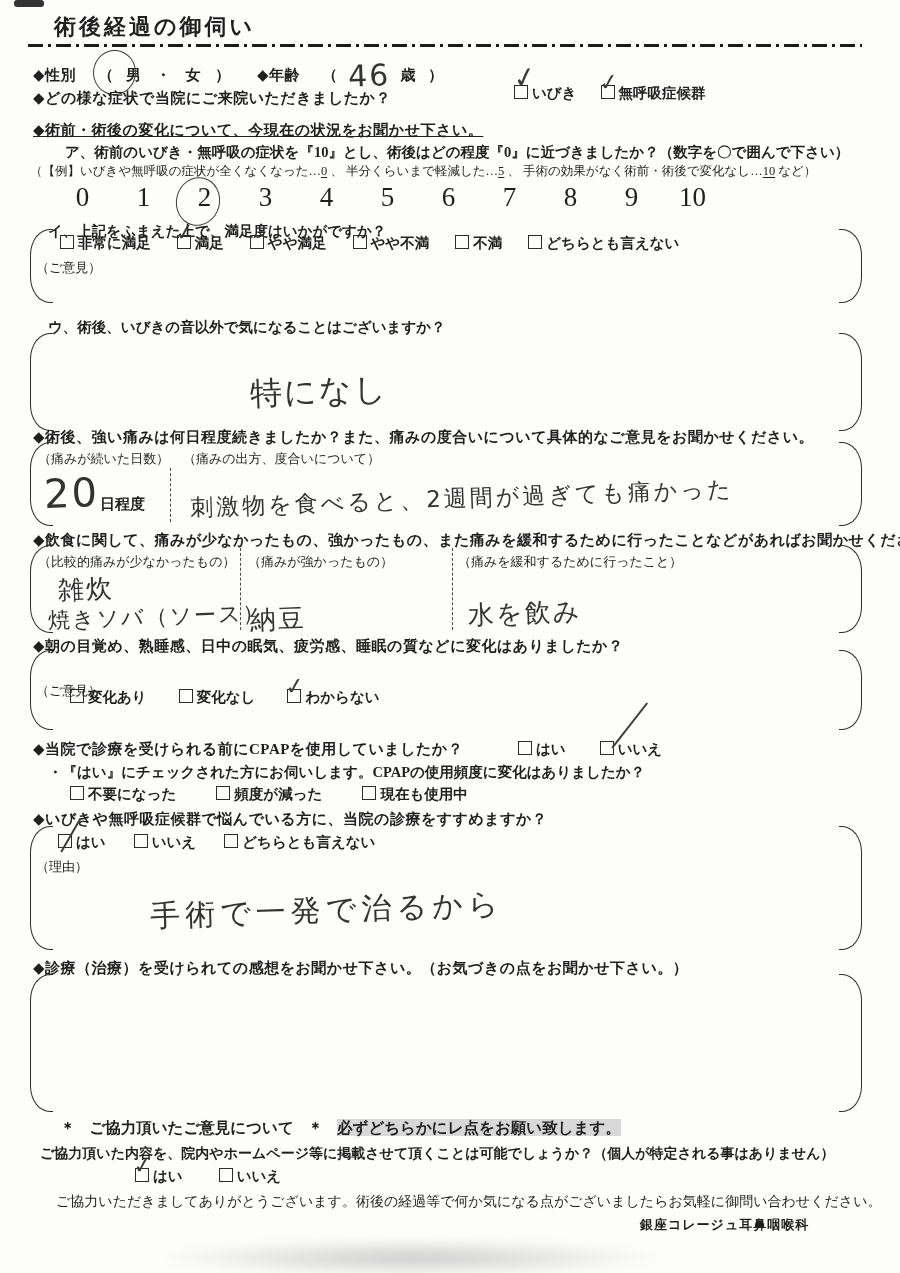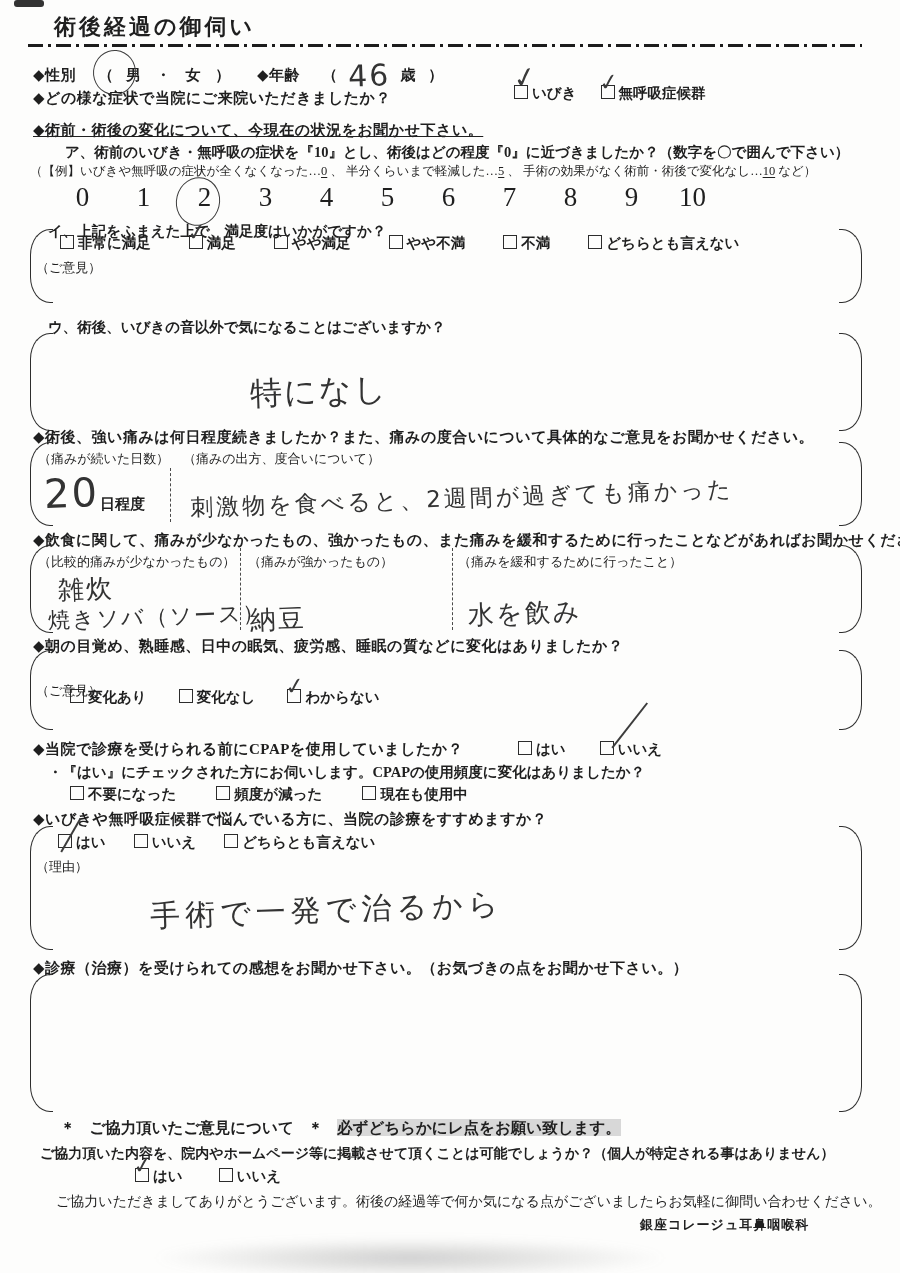--- a/index.html
+++ b/index.html
@@ -109,21 +109,21 @@
     <span class="scale-num">6</span>
     <span class="scale-num">7</span>
     <span class="scale-num">8</span>
     <span class="scale-num">9</span>
     <span class="scale-num">10</span>
   </div>
   <div class="circle-mark" style="left:176px;top:177px;width:42px;height:47px;transform:rotate(14deg);"></div>
 
   <div class="abs sub" style="left:48px;top:222px;">イ、上記をふまえた上で、満足度はいかがですか？</div>
   <div class="pbox" style="left:30px;top:229px;width:832px;height:74px;"></div>
-  <div class="abs optrow" style="left:60px;top:234px;gap:38px;">
+  <div class="abs optrow" style="left:60px;top:234px;gap:26px;">
     <span class="opt"><span class="cb"></span><span>非常に満足</span></span>
     <span class="opt checked"><span class="cb"></span><span class="hand-check">✓</span><span>満足</span></span>
     <span class="opt"><span class="cb"></span><span>やや満足</span></span>
     <span class="opt"><span class="cb"></span><span>やや不満</span></span>
     <span class="opt"><span class="cb"></span><span>不満</span></span>
     <span class="opt"><span class="cb"></span><span>どちらとも言えない</span></span>
   </div>
   <div class="abs plabel" style="left:36px;top:259px;">（ご意見）</div>
 
   <div class="abs sub" style="left:48px;top:318px;">ウ、術後、いびきの音以外で気になることはございますか？</div>

